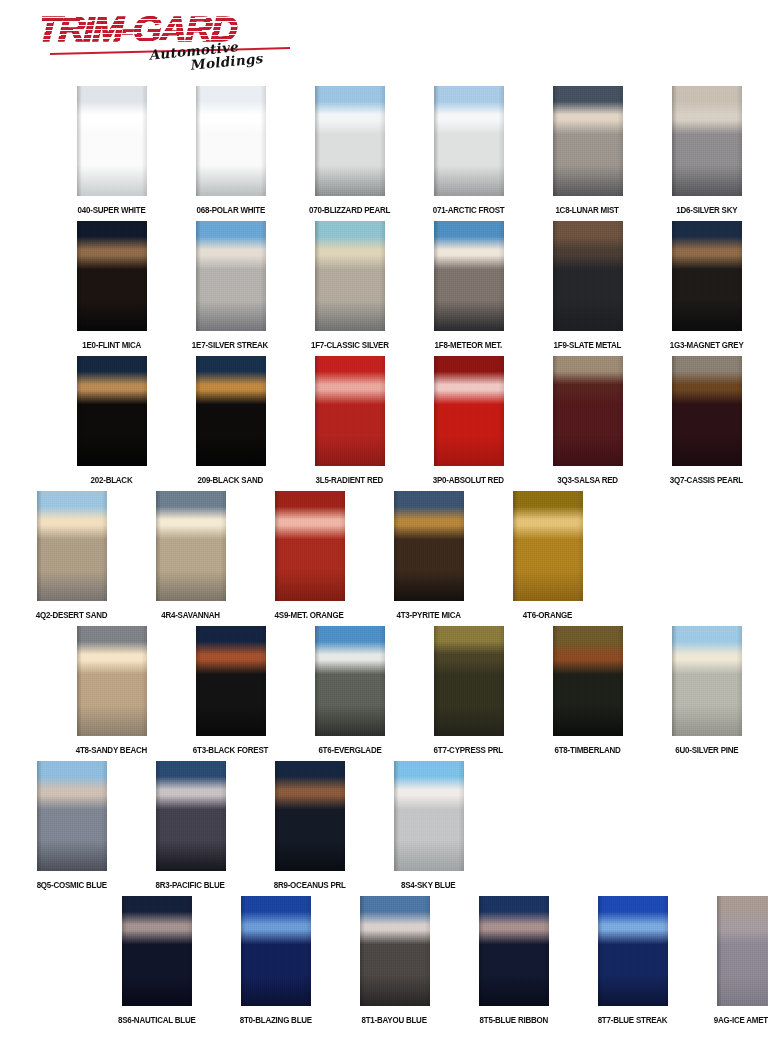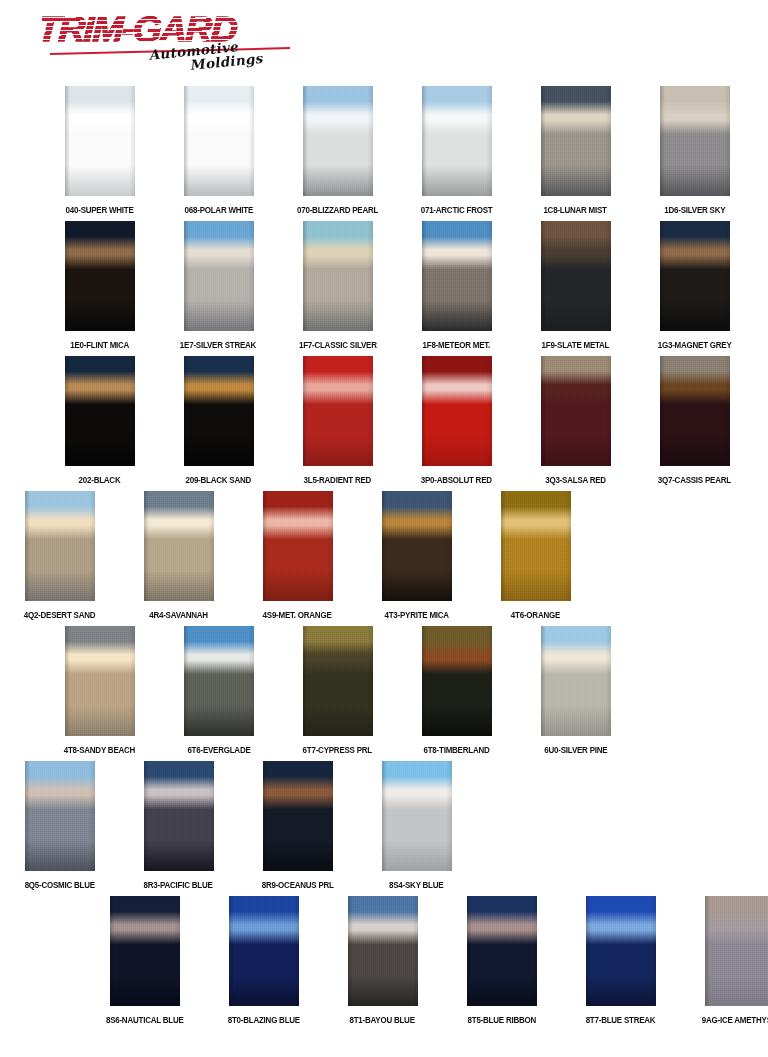--- a/index.html
+++ b/index.html
@@ -89,20 +89,21 @@
   #swatch-grid {
     position: absolute;
     left: 0; top: 86px;
     width: 768px;
   }
   .swatch-row {
     display: flex;
     width: 768px;
     height: 135px;
     align-items: flex-start;
+    padding-left: 12px;
   }
   .swatch-row.row-last { height: 147px; margin-left: 45px; }
   .swatch-cell {
     width: 119px;
     margin-left: 0;
     display: flex;
     flex-direction: column;
     align-items: center;
   }
   .swatch-cell.col-0 { margin-left: 40px; width: 119px; }
@@ -333,20 +334,27 @@
     </div>
     <div class="swatch-row">
       <div class="swatch-cell col-0">
         <div class="chip" style="background: linear-gradient(rgb(126, 130, 134) 0%, rgb(126, 130, 134) 14%, rgb(246, 229, 198) 26%, rgb(246, 229, 198) 31%, rgb(189, 163, 133) 44%, rgb(189, 163, 133) 72%, rgb(138, 127, 109) 100%);">
           <div class="grain"></div>
           <div class="shade-l"></div>
         </div>
         <div class="chip-label">4T8-SANDY BEACH</div>
       </div>
       <div class="swatch-cell">
+        <div class="chip" style="background: linear-gradient(rgb(20, 36, 64) 0%, rgb(20, 36, 64) 14%, rgb(164, 80, 45) 26%, rgb(164, 80, 45) 31%, rgb(18, 19, 18) 44%, rgb(18, 19, 18) 72%, rgb(7, 8, 7) 100%);">
+          <div class="grain"></div>
+          <div class="shade-l"></div>
+        </div>
+        <div class="chip-label">6T3-BLACK FOREST</div>
+      </div>
+      <div class="swatch-cell">
         <div class="chip" style="background: linear-gradient(rgb(77, 143, 198) 0%, rgb(77, 143, 198) 14%, rgb(229, 232, 228) 26%, rgb(229, 232, 228) 31%, rgb(92, 96, 89) 44%, rgb(92, 96, 89) 72%, rgb(45, 47, 44) 100%);">
           <div class="grain"></div>
           <div class="shade-l"></div>
         </div>
         <div class="chip-label">6T6-EVERGLADE</div>
       </div>
       <div class="swatch-cell">
         <div class="chip" style="background: linear-gradient(rgb(138, 122, 60) 0%, rgb(138, 122, 60) 14%, rgb(74, 67, 39) 26%, rgb(74, 67, 39) 31%, rgb(51, 50, 31) 44%, rgb(51, 50, 31) 72%, rgb(35, 35, 26) 100%);">
           <div class="grain"></div>
           <div class="shade-l"></div>

